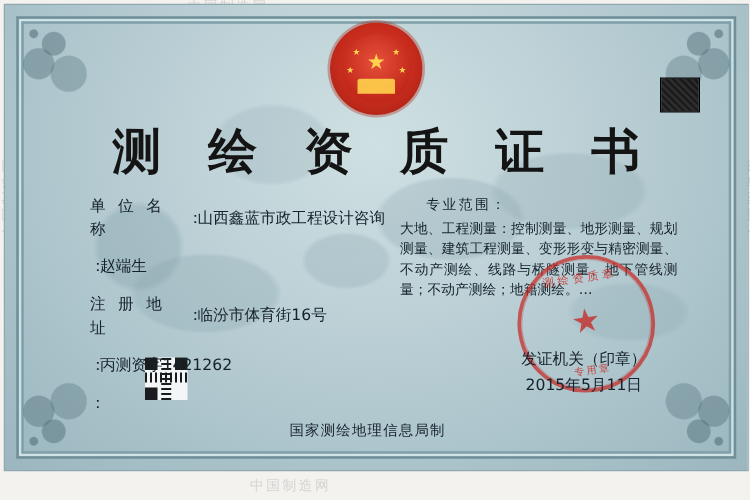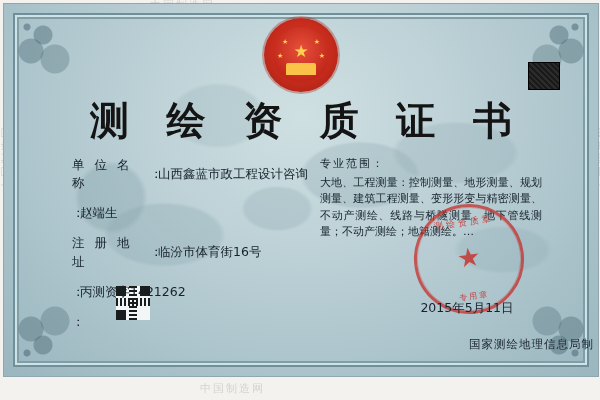--- a/index.html
+++ b/index.html
@@ -119,21 +119,21 @@
     width:78px;flex:none;letter-spacing:3px;font-size:12.5px;color:#16222c;
   }
   .fcolon{width:8px;flex:none;}
   .fvalue{flex:1;font-size:12.5px;color:#16222c;}
   .fvalue .l2{display:block;}
 
   .scope{
     position:absolute;left:316px;top:152px;width:222px;
     font-size:11px;color:#16222c;line-height:1.5;text-align:justify;
   }
-  .scope .sc-label{letter-spacing:2px;display:block;margin-bottom:2px;}
+  .scope .sc-label{letter-spacing:2px;display:block;margin-bottom:2px;margin-left:21px;}
 
   
   .issuer{
     position:absolute;right:56px;bottom:58px;width:150px;text-align:center;
     font-size:12.5px;color:#16222c;line-height:1.7;
   }
   .seal{
     position:absolute;right:74px;bottom:62px;width:104px;height:104px;
     border:3px solid rgba(200,35,30,.70);border-radius:50%;
     transform:rotate(-8deg);
@@ -146,21 +146,21 @@
   }
   .seal .stext{
     position:absolute;left:0;right:0;top:9px;text-align:center;
     font-size:9px;color:rgba(200,35,30,.8);letter-spacing:3px;
   }
   .seal .sbtext{
     position:absolute;left:0;right:0;bottom:9px;text-align:center;
     font-size:8px;color:rgba(200,35,30,.8);letter-spacing:2px;
   }
   .footer{
-    position:absolute;left:0;right:4px;bottom:24px;text-align:right;
+    position:absolute;left:0;right:14px;bottom:24px;text-align:center;
     font-size:11.5px;color:#16222c;letter-spacing:1px;
   }
   
   .wm{
     position:absolute;color:rgba(140,140,140,.30);
     font-size:11px;letter-spacing:2px;white-space:nowrap;
   }
   .wm.left{left:-26px;top:150px;transform:rotate(-90deg);}
   .wm.right{right:-30px;top:150px;transform:rotate(-90deg);}
   .wm.top{left:150px;top:-2px;}
@@ -231,18 +231,19 @@
       <span>大地、工程测量：控制测量、地形测量、规划测量、建筑工程测量、变形形变与精密测量、不动产测绘、线路与桥隧测量、地下管线测量；不动产测绘；地籍测绘。…</span>
     </div>
 
     <div class="seal">
       <span class="stext">测绘资质章</span>
       <span class="sstar">★</span>
       <span class="sbtext">专用章</span>
     </div>
 
     <div class="issuer">
+      <div>发证机关（印章）</div>
       <div>2015年5月11日</div>
     </div>
 
     <div class="footer">国家测绘地理信息局制</div>
   </div>
 </div>
 
 </body></html>

